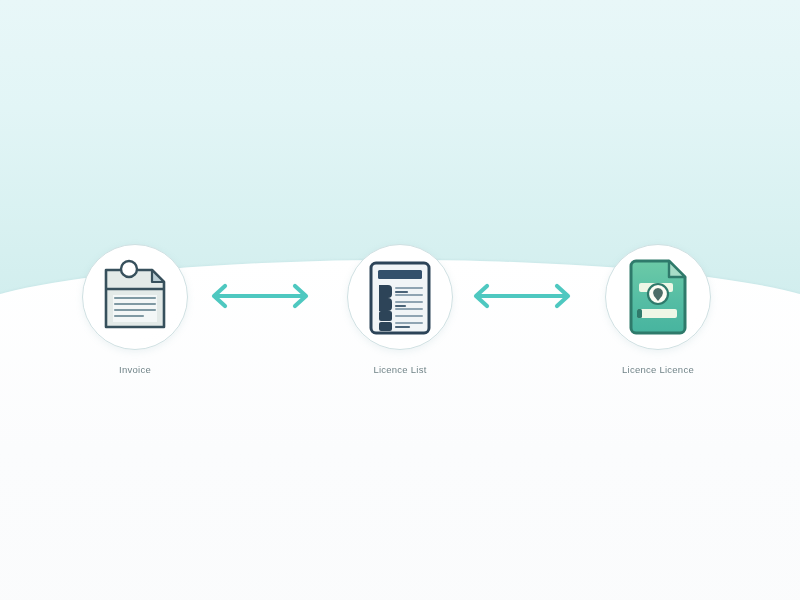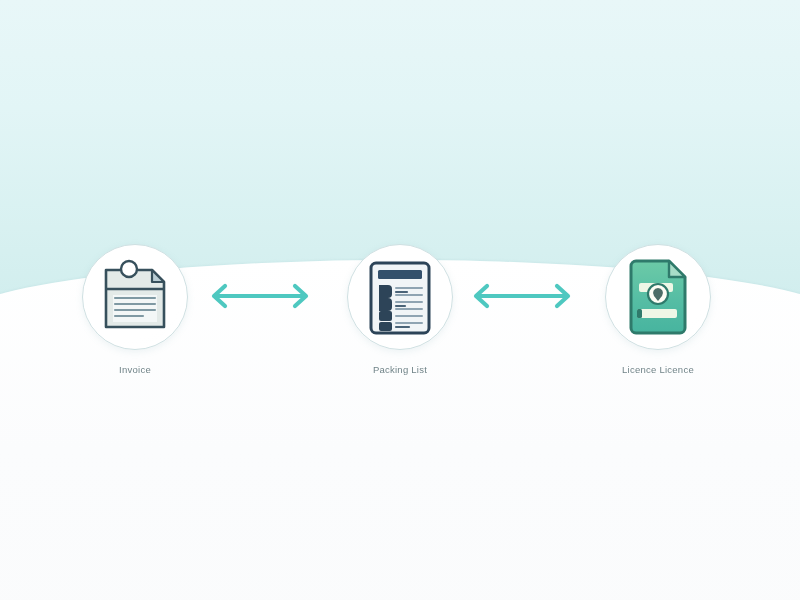--- a/index.html
+++ b/index.html
@@ -109,21 +109,21 @@
           <line x1="31" y1="59" x2="57" y2="59"></line>
           <line x1="31" y1="66" x2="57" y2="66"></line>
         </g>
         <g stroke="#4b6478" stroke-width="2.2" stroke-linecap="round">
           <line x1="31" y1="35" x2="42" y2="35"></line>
           <line x1="31" y1="49" x2="40" y2="49"></line>
           <line x1="31" y1="70" x2="44" y2="70"></line>
         </g>
       </svg>
     </div>
-    <div class="node-label">Packing List</div>
+    <div class="node-label">Licence List</div>
   </div>
 
   <div class="arrow" id="arrow-2">
     <svg width="114" height="30" viewBox="0 0 114 30">
       <g fill="none" stroke="#4ec8c0" stroke-width="4.2" stroke-linecap="round" stroke-linejoin="round">
         <line x1="12" y1="15" x2="102" y2="15"></line>
         <polyline points="22,5 11,15 22,25"></polyline>
         <polyline points="92,5 103,15 92,25"></polyline>
       </g>
     </svg>

